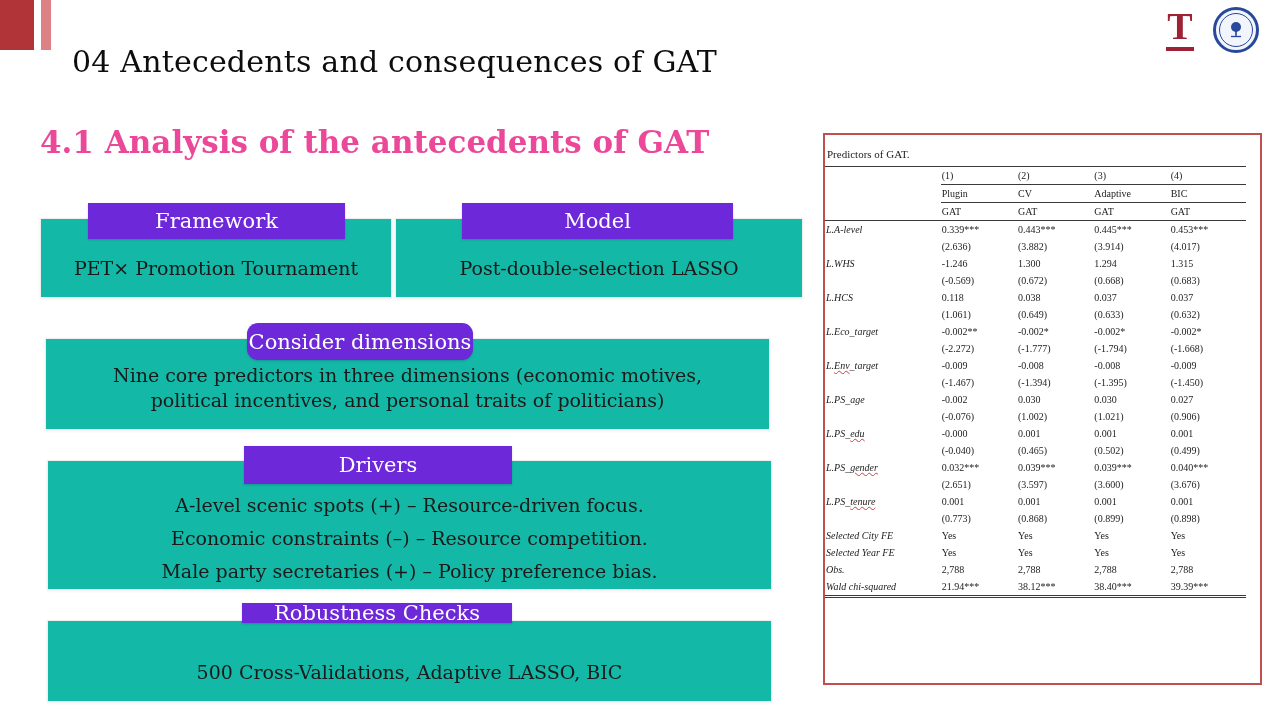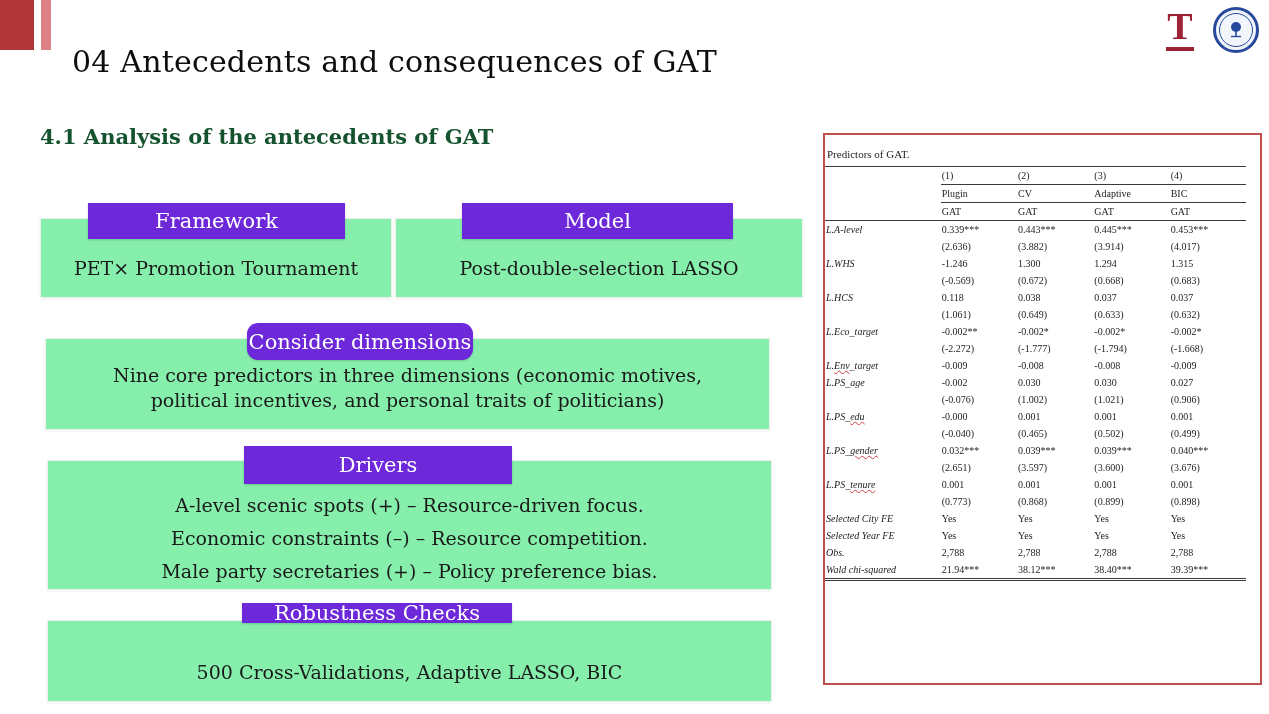--- a/index.html
+++ b/index.html
@@ -12,24 +12,24 @@
   .slide-title{position:absolute;left:72px;top:44px;font-size:30px;color:#0d0d0d;letter-spacing:.2px;}
 
   
   .temple-logo{position:absolute;left:1158px;top:6px;width:44px;height:50px;text-align:center;}
   .temple-logo .t-glyph{font-family:"Liberation Serif",serif;font-weight:bold;font-size:38px;line-height:40px;color:#9d2235;}
   .temple-logo .t-base{margin:1px auto 0;width:28px;height:4px;background:#9d2235;}
   .seal-logo{position:absolute;left:1213px;top:7px;width:46px;height:46px;border-radius:50%;
              border:3px solid #27489b;box-sizing:border-box;background:#f2f5fc;display:flex;align-items:center;justify-content:center;}
   .seal-inner{width:32px;height:32px;border-radius:50%;border:1px solid #27489b;display:flex;align-items:center;justify-content:center;}
 
-  .section-heading{position:absolute;left:40px;top:124px;font-size:21px;font-weight:bold;color:#14532d;}
+  .section-heading{position:absolute;left:40px;top:124px;font-size:31px;font-weight:bold;color:#ec4899;}
 
   
-  .card{position:absolute;background:#86efac;border:1px solid #efefef;box-shadow:0 1px 3px rgba(0,0,0,.07);}
+  .card{position:absolute;background:#14b8a6;border:1px solid #efefef;box-shadow:0 1px 3px rgba(0,0,0,.07);}
   .card-header{position:absolute;background:#6d28d9;color:#fff;display:flex;align-items:center;justify-content:center;
                font-size:21px;box-shadow:0 1px 2px rgba(0,0,0,.18);}
   .card-body{position:absolute;width:100%;text-align:center;font-size:19px;color:#1a1a1a;}
 
   .framework-card{left:40px;top:218px;width:350px;height:78px;}
   .framework-header{left:88px;top:203px;width:257px;height:36px;}
   .model-card{left:395px;top:218px;width:406px;height:78px;}
   .model-header{left:462px;top:203px;width:271px;height:36px;}
   .dim-card{left:45px;top:338px;width:723px;height:90px;}
   .dim-header{left:247px;top:323px;width:226px;height:37px;border-radius:11px;}
@@ -198,20 +198,27 @@
             <td>(-1.668)</td>
           </tr>
           <tr>
             <td class="stub">L.<span class="squiggle">Env</span>_target</td>
             <td>-0.009</td>
             <td>-0.008</td>
             <td>-0.008</td>
             <td>-0.009</td>
           </tr>
           <tr>
+            <td class="stub"></td>
+            <td>(-1.467)</td>
+            <td>(-1.394)</td>
+            <td>(-1.395)</td>
+            <td>(-1.450)</td>
+          </tr>
+          <tr>
             <td class="stub">L.PS_age</td>
             <td>-0.002</td>
             <td>0.030</td>
             <td>0.030</td>
             <td>0.027</td>
           </tr>
           <tr>
             <td class="stub"></td>
             <td>(-0.076)</td>
             <td>(1.002)</td>

